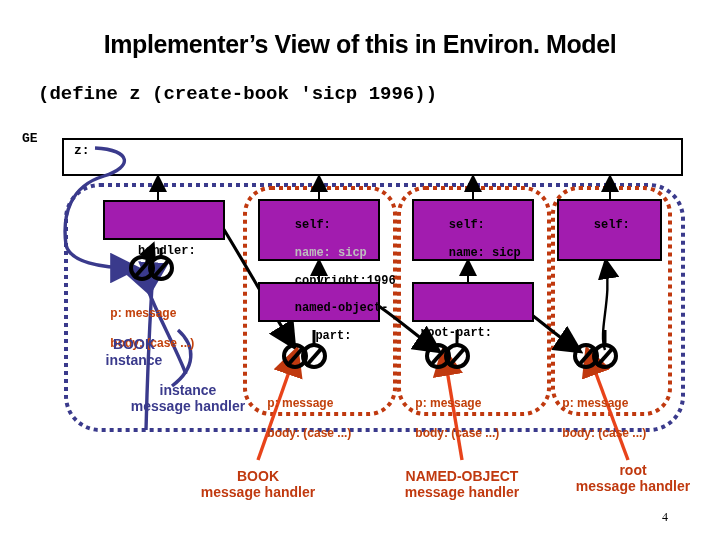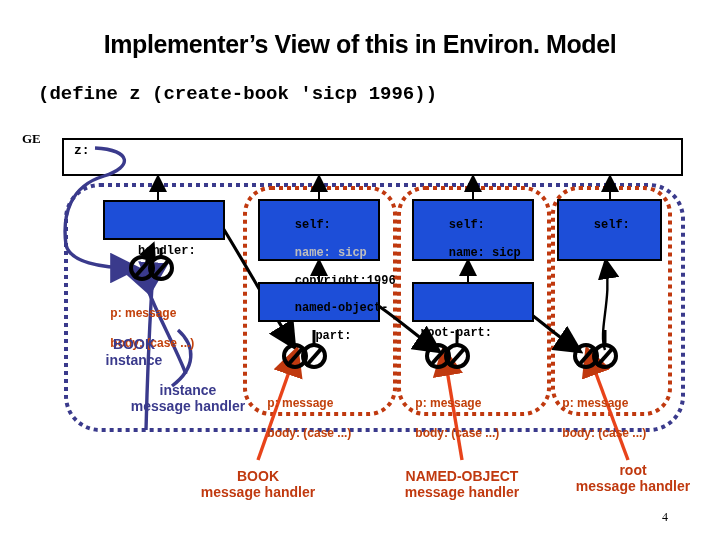--- a/index.html
+++ b/index.html
@@ -16,35 +16,35 @@
     font-weight:bold;font-size:25px;letter-spacing:-0.4px;
     color:#000;text-align:center;white-space:nowrap;
   }
   .code-line{
     position:absolute;left:38px;top:83px;
     font-family:"Liberation Mono","DejaVu Sans Mono",monospace;
     font-weight:bold;font-size:19px;color:#000;white-space:pre;
   }
   .ge-label{
     position:absolute;left:22px;top:131px;
-    font-family:Liberation Serif, serif;
+    font-family:Liberation Mono, monospace;
     font-weight:bold;font-size:13px;color:#000;
   }
   .ge-box{
     position:absolute;left:62px;top:138px;width:621px;height:38px;
     border:2px solid #000;background:#fff;box-sizing:border-box;
   }
   .z-binding{
     position:absolute;left:74px;top:143px;
     font-family:"Liberation Mono","DejaVu Sans Mono",monospace;
     font-weight:bold;font-size:13px;color:#000;white-space:pre;
   }
 
   .fbox{
-    position:absolute;border:2px solid #000;background:#1d4ed8;
+    position:absolute;border:2px solid #000;background:#a21caf;
     box-sizing:border-box;
     font-family:"Liberation Mono","DejaVu Sans Mono",monospace;
     font-weight:bold;font-size:12px;color:#000;
     padding:3px 6px;line-height:14px;white-space:pre;
   }
   .fbox .dim{color:#bdbdbd;}
   .fbox.center{text-align:center;}
 
   .mono-txt{
     position:absolute;

